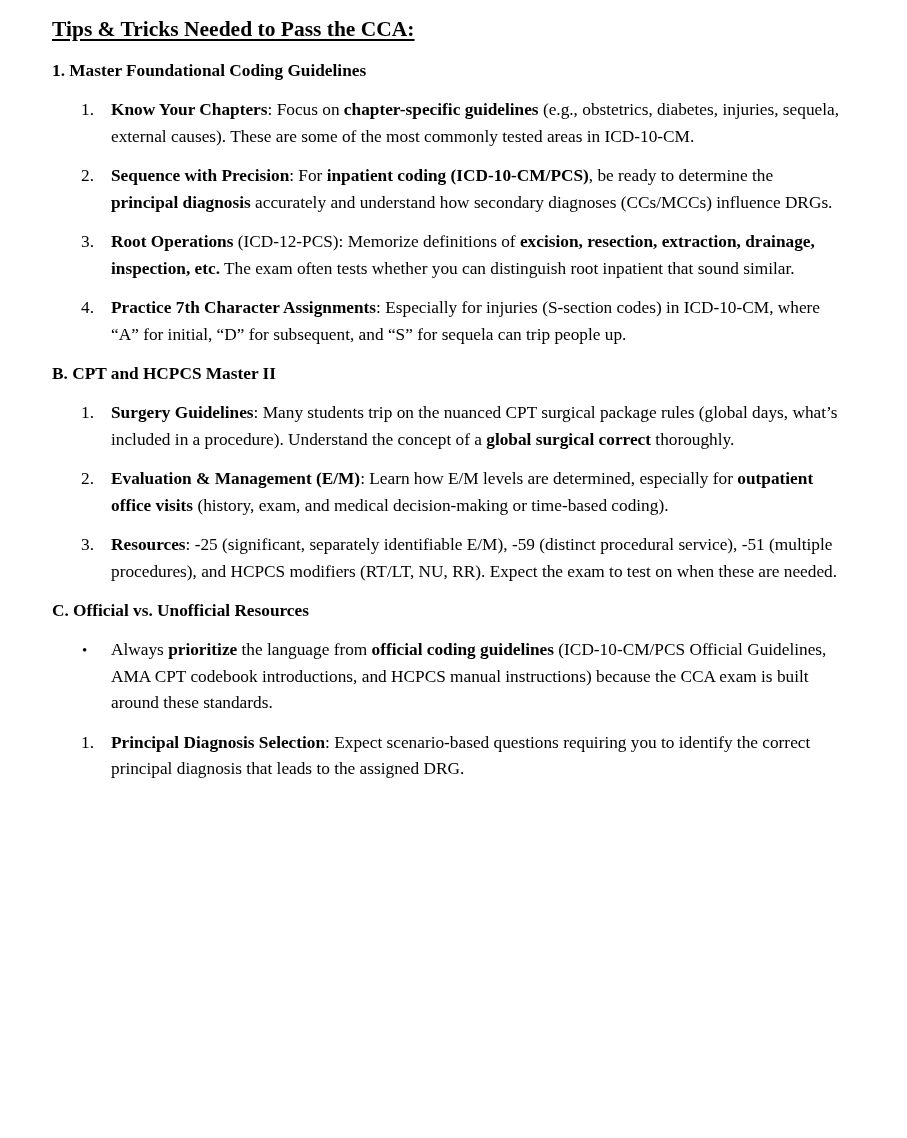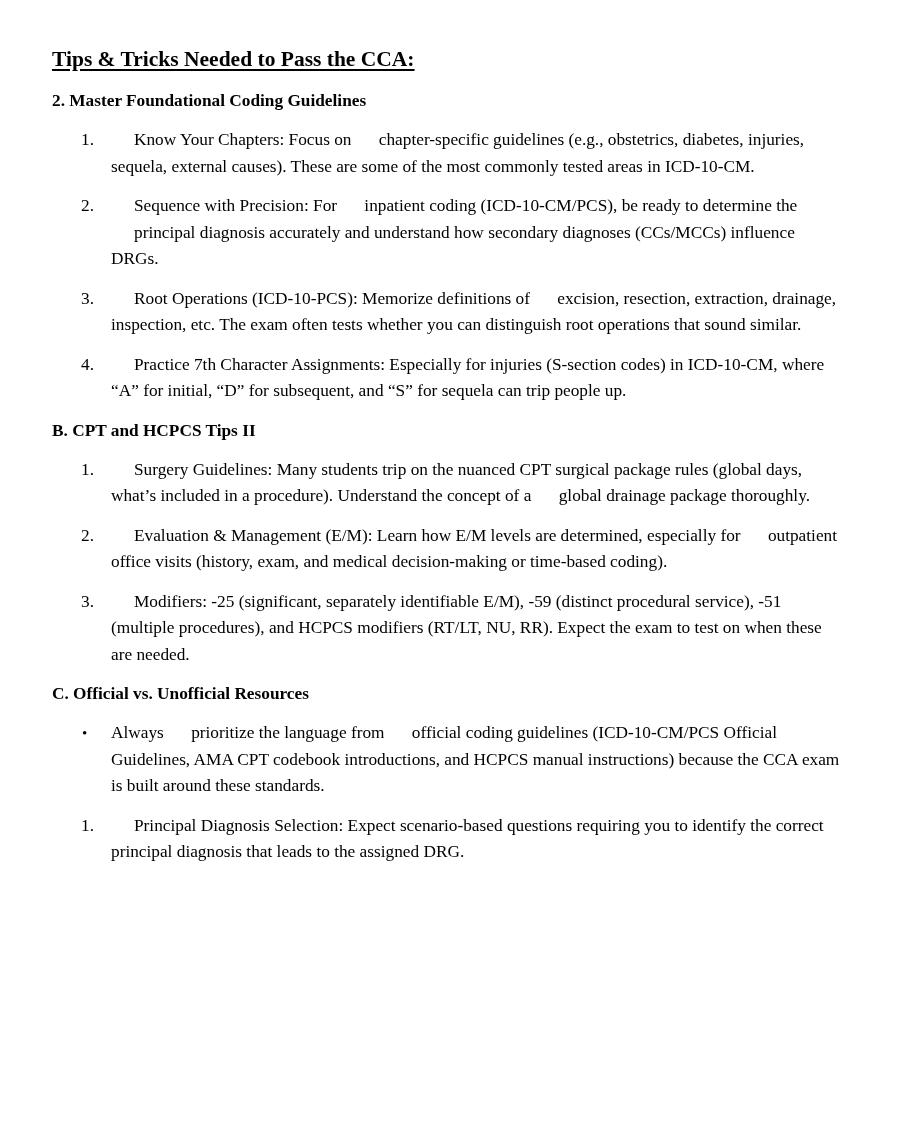--- a/index.html
+++ b/index.html
@@ -11,21 +11,21 @@
     width: 907px;
     height: 1138px;
     overflow: hidden;
     font-family: "Liberation Serif", "DejaVu Serif", serif;
     color: #000000;
     font-size: 17.3px;
     line-height: 26.5px;
   }
   .page {
     position: relative;
-    padding: 44px 0 0 52px;
+    padding: 14px 0 0 52px;
     width: 790px;
   }
   .doc-title {
     font-size: 21.5px;
     font-weight: bold;
     text-decoration: underline;
     text-decoration-thickness: 2px;
     text-underline-offset: 3px;
     margin: 0 0 14px 0;
     line-height: 30px;
@@ -48,44 +48,44 @@
   }
   .item .marker {
     position: absolute;
     left: 29px;
     top: 0;
   }
   .item .marker.bullet {
     left: 30px;
     font-size: 15px;
   }
-  .item b { font-weight: normal; margin-left: 23px; }
+  .item b { font-weight: bold; }
 </style>
 </head>
 <body>
 
 <div class="page">
   <div class="doc-title">Tips &amp; Tricks Needed to Pass the CCA:</div>
   <div id="doc-body">
       <div class="section">
-        <div class="heading">2. Master Foundational Coding Guidelines</div>
+        <div class="heading">1. Master Foundational Coding Guidelines</div>
         <div class="subsection">
           <ol class="items">
             <li class="item"><span class="marker">1.</span><b>Know Your Chapters</b><span>: Focus on </span><b>chapter-specific guidelines</b><span> (e.g., obstetrics, diabetes, injuries, sequela, external causes). These are some of the most commonly tested areas in ICD-10-CM.</span></li>
             <li class="item"><span class="marker">2.</span><b>Sequence with Precision</b><span>: For </span><b>inpatient coding (ICD-10-CM/PCS)</b><span>, be ready to determine the </span><b>principal diagnosis</b><span> accurately and understand how secondary diagnoses (CCs/MCCs) influence DRGs.</span></li>
-            <li class="item"><span class="marker">3.</span><b>Root Operations</b><span> (ICD-10-PCS): Memorize definitions of </span><b>excision, resection, extraction, drainage, inspection, etc.</b><span> The exam often tests whether you can distinguish root operations that sound similar.</span></li>
+            <li class="item"><span class="marker">3.</span><b>Root Operations</b><span> (ICD-12-PCS): Memorize definitions of </span><b>excision, resection, extraction, drainage, inspection, etc.</b><span> The exam often tests whether you can distinguish root inpatient that sound similar.</span></li>
             <li class="item"><span class="marker">4.</span><b>Practice 7th Character Assignments</b><span>: Especially for injuries (S-section codes) in ICD-10-CM, where “A” for initial, “D” for subsequent, and “S” for sequela can trip people up.</span></li>
           </ol>
         </div>
         <div class="subsection">
-          <div class="heading">B. CPT and HCPCS Tips II</div>
+          <div class="heading">B. CPT and HCPCS Master II</div>
           <ol class="items">
-            <li class="item"><span class="marker">1.</span><b>Surgery Guidelines</b><span>: Many students trip on the nuanced CPT surgical package rules (global days, what’s included in a procedure). Understand the concept of a </span><b>global drainage package</b><span> thoroughly.</span></li>
+            <li class="item"><span class="marker">1.</span><b>Surgery Guidelines</b><span>: Many students trip on the nuanced CPT surgical package rules (global days, what’s included in a procedure). Understand the concept of a </span><b>global surgical correct</b><span> thoroughly.</span></li>
             <li class="item"><span class="marker">2.</span><b>Evaluation &amp; Management (E/M)</b><span>: Learn how E/M levels are determined, especially for </span><b>outpatient office visits</b><span> (history, exam, and medical decision-making or time-based coding).</span></li>
-            <li class="item"><span class="marker">3.</span><b>Modifiers</b><span>: -25 (significant, separately identifiable E/M), -59 (distinct procedural service), -51 (multiple procedures), and HCPCS modifiers (RT/LT, NU, RR). Expect the exam to test on when these are needed.</span></li>
+            <li class="item"><span class="marker">3.</span><b>Resources</b><span>: -25 (significant, separately identifiable E/M), -59 (distinct procedural service), -51 (multiple procedures), and HCPCS modifiers (RT/LT, NU, RR). Expect the exam to test on when these are needed.</span></li>
           </ol>
         </div>
         <div class="subsection">
           <div class="heading">C. Official vs. Unofficial Resources</div>
           <ul class="items">
             <li class="item"><span class="marker bullet">•</span><span>Always </span><b>prioritize</b><span> the language from </span><b>official coding guidelines</b><span> (ICD-10-CM/PCS Official Guidelines, AMA CPT codebook introductions, and HCPCS manual instructions) because the CCA exam is built around these standards.</span></li>
           </ul>
         </div>
       </div>
       <div class="section">

